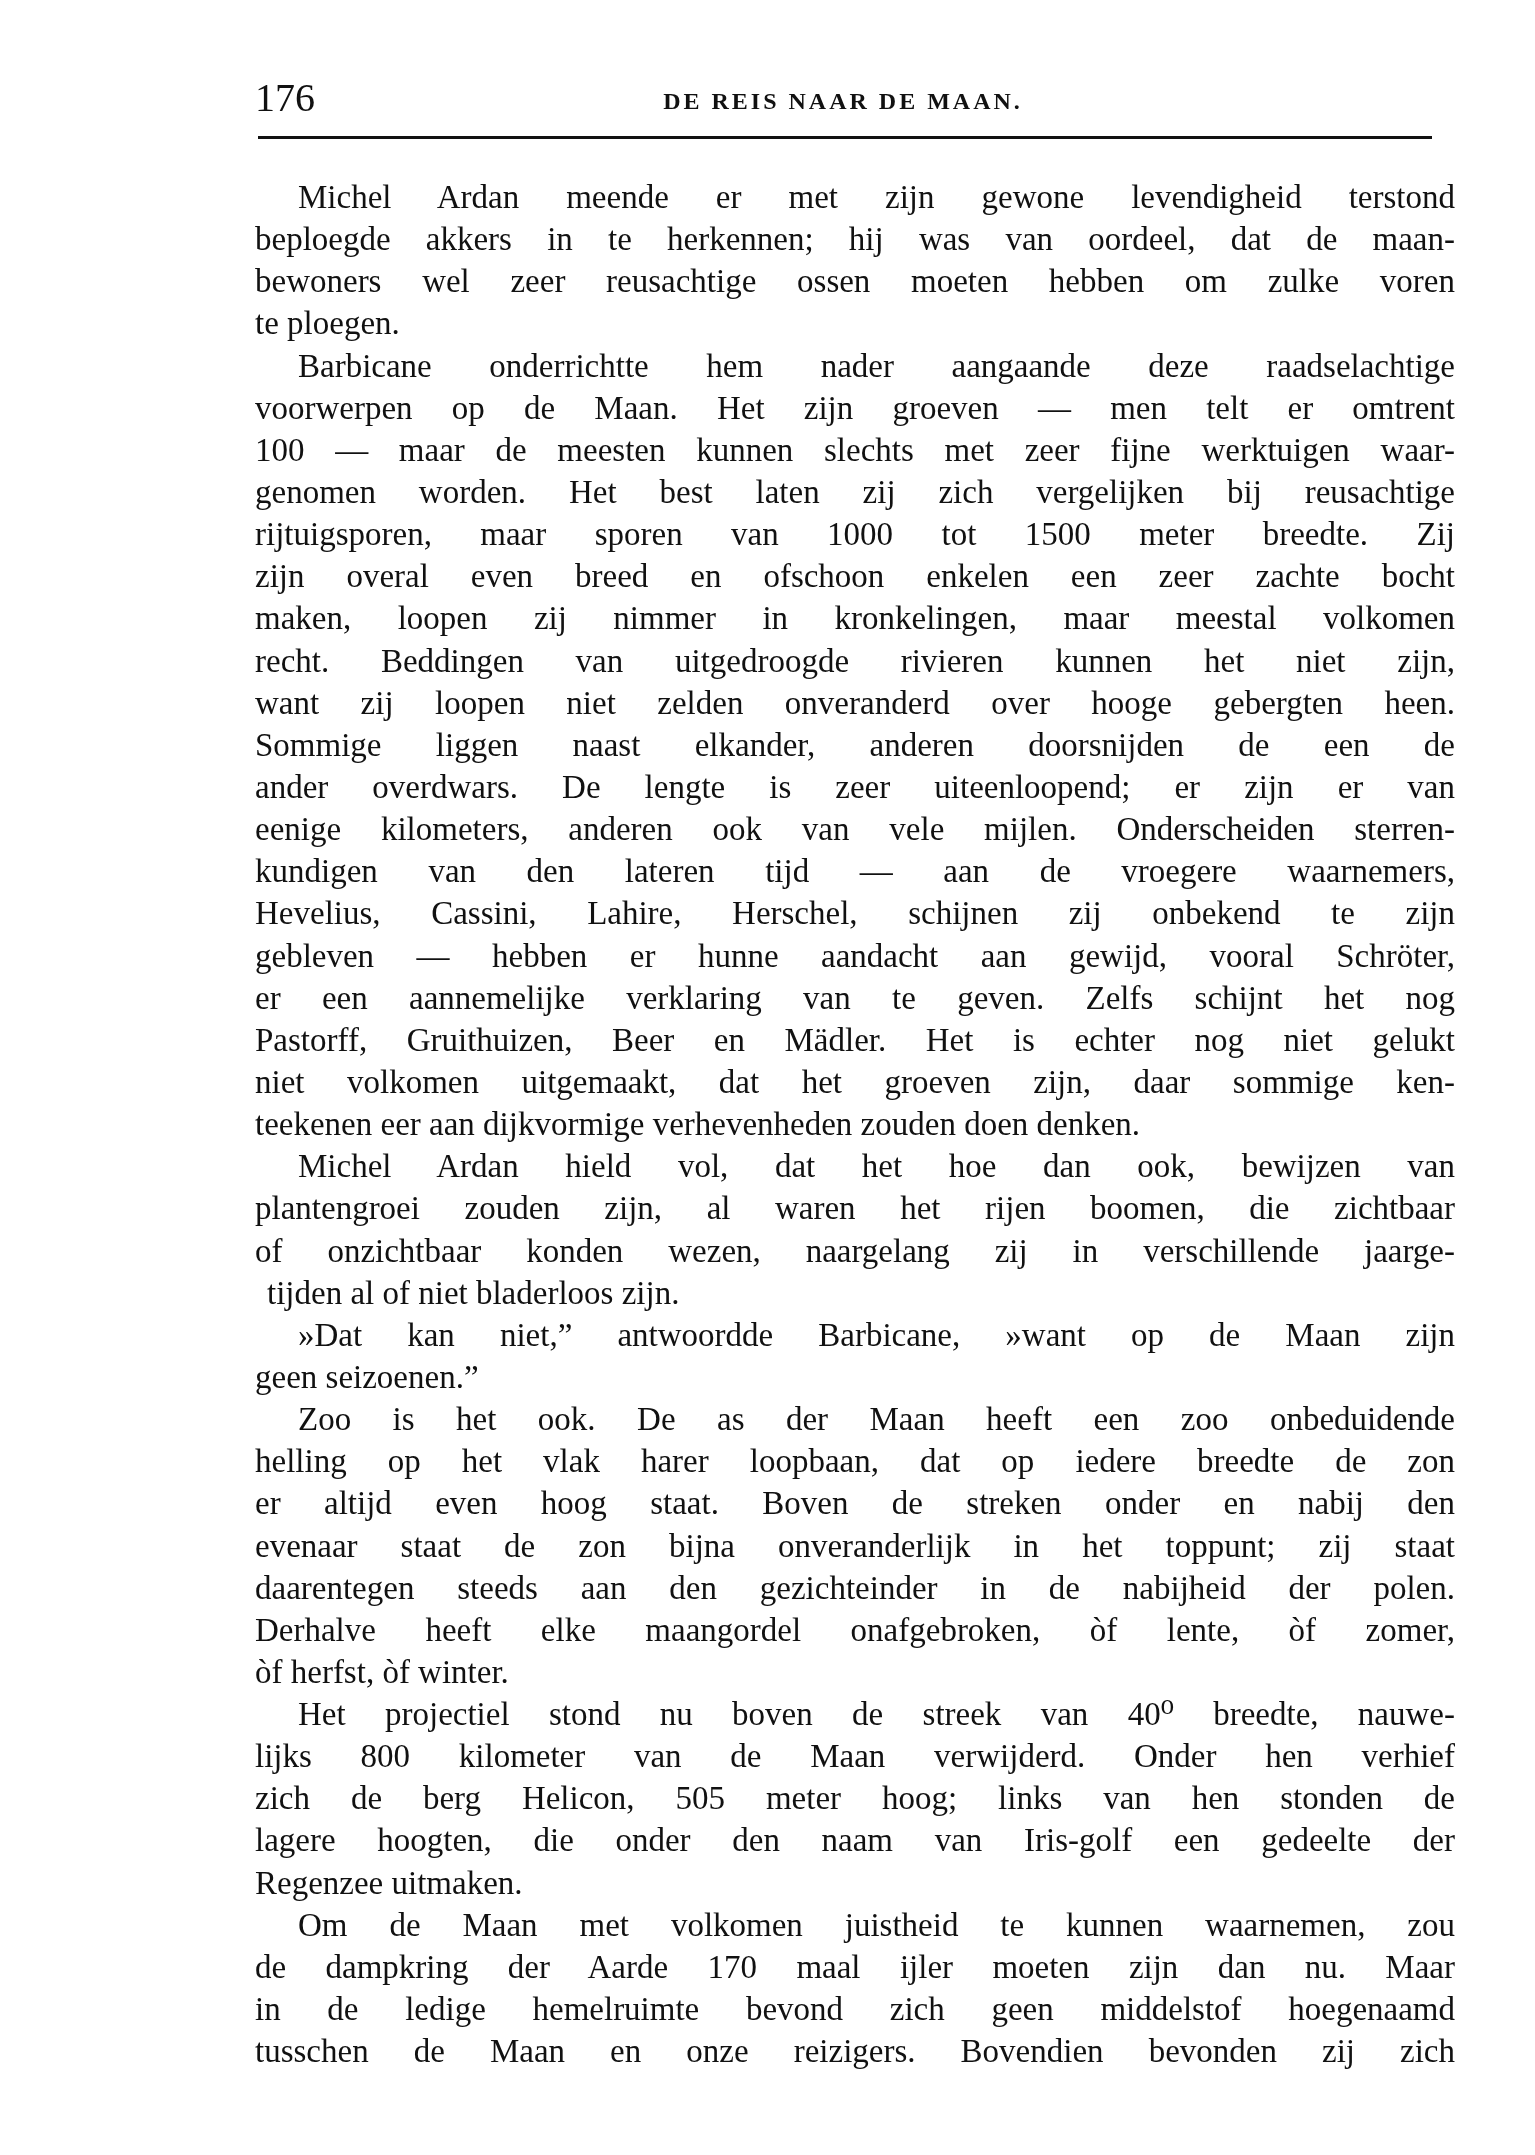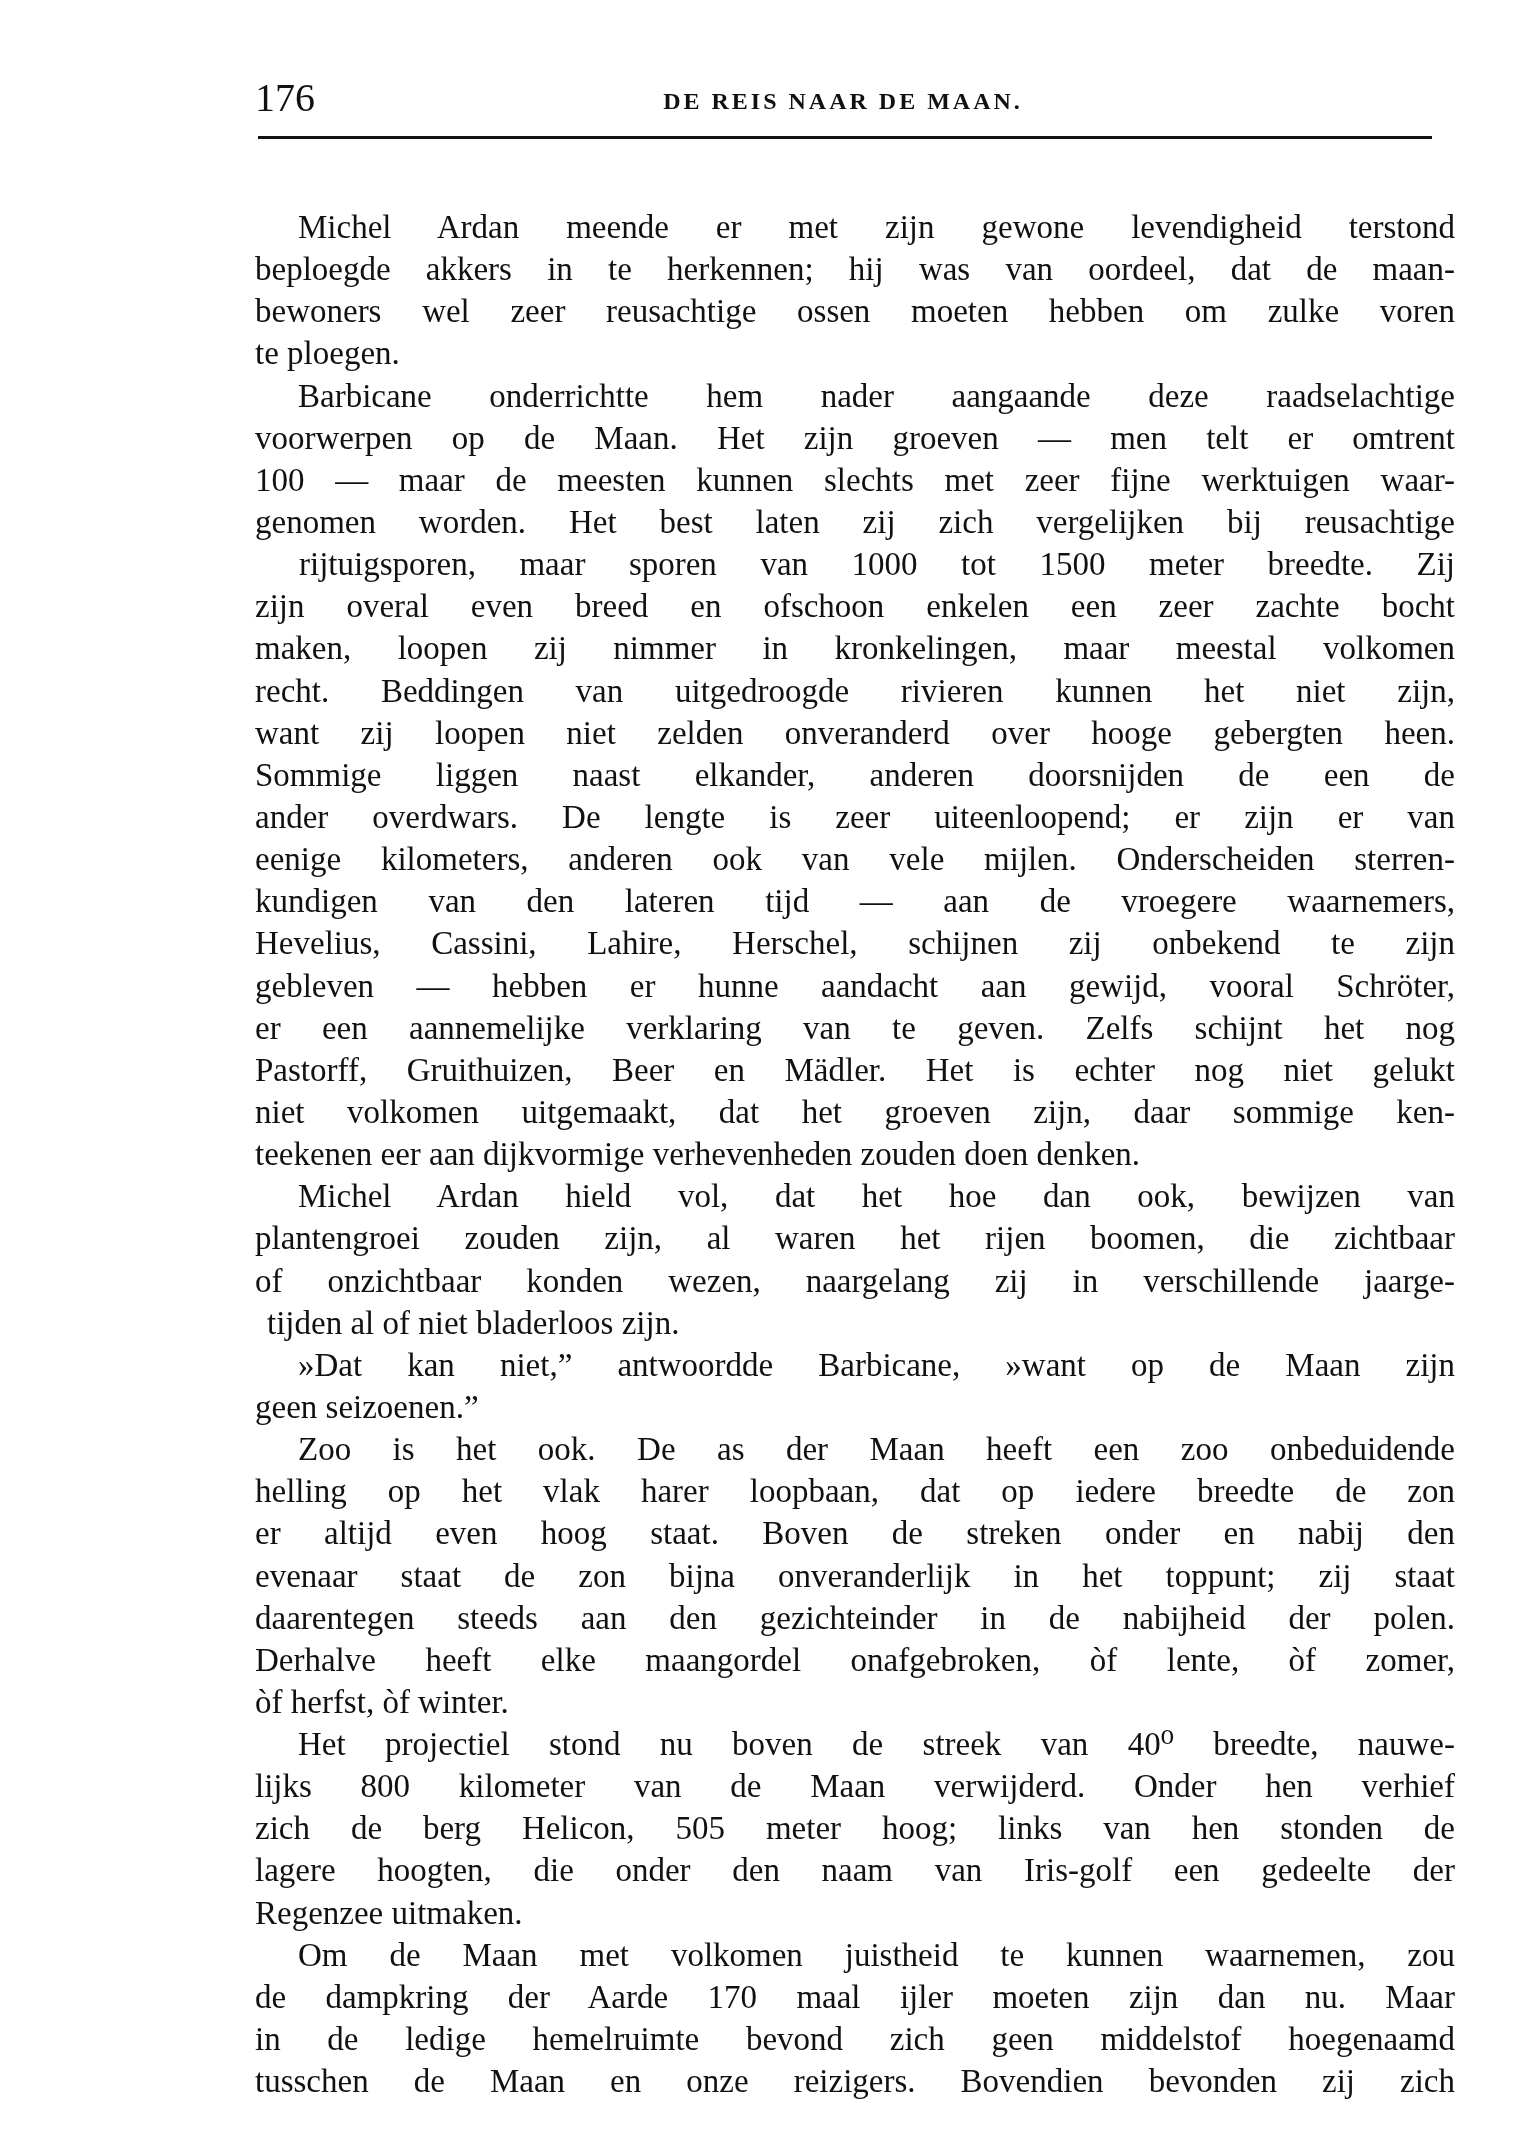--- a/index.html
+++ b/index.html
@@ -19,32 +19,32 @@
 <body>
 
 <div class="page">
   <div class="page-number">176</div>
   <div class="running-head">DE REIS NAAR DE MAAN.</div>
   <div class="rule"></div>
 
   <div class="body-text">
 
     <div class="paragraph">
-      <span class="line indent" style="white-space: normal; margin-top: 30px;">Michel Ardan meende er met zijn gewone levendigheid terstond</span>
+      <span class="line indent" style="white-space: normal;">Michel Ardan meende er met zijn gewone levendigheid terstond</span>
       <span class="line" style="white-space: normal;">beploegde akkers in te herkennen; hij was van oordeel, dat de maan-</span>
       <span class="line" style="white-space: normal;">bewoners wel zeer reusachtige ossen moeten hebben om zulke voren</span>
       <span class="line last" style="white-space: normal;">te ploegen.</span>
     </div>
 
     <div class="paragraph">
       <span class="line indent" style="white-space: normal;">Barbicane onderrichtte hem nader aangaande deze raadselachtige</span>
       <span class="line" style="white-space: normal;">voorwerpen op de Maan. Het zijn groeven — men telt er omtrent</span>
       <span class="line" style="white-space: normal;">100 — maar de meesten kunnen slechts met zeer fijne werktuigen waar-</span>
       <span class="line" style="white-space: normal;">genomen worden. Het best laten zij zich vergelijken bij reusachtige</span>
-      <span class="line" style="white-space: normal; margin-left: 44px;">rijtuigsporen, maar sporen van 1000 tot 1500 meter breedte. Zij</span>
+      <span class="line" style="white-space: normal;">rijtuigsporen, maar sporen van 1000 tot 1500 meter breedte. Zij</span>
       <span class="line" style="white-space: normal;">zijn overal even breed en ofschoon enkelen een zeer zachte bocht</span>
       <span class="line" style="white-space: normal;">maken, loopen zij nimmer in kronkelingen, maar meestal volkomen</span>
       <span class="line" style="white-space: normal;">recht. Beddingen van uitgedroogde rivieren kunnen het niet zijn,</span>
       <span class="line" style="white-space: normal;">want zij loopen niet zelden onveranderd over hooge gebergten heen.</span>
       <span class="line" style="white-space: normal;">Sommige liggen naast elkander, anderen doorsnijden de een de</span>
       <span class="line" style="white-space: normal;">ander overdwars. De lengte is zeer uiteenloopend; er zijn er van</span>
       <span class="line" style="white-space: normal;">eenige kilometers, anderen ook van vele mijlen. Onderscheiden sterren-</span>
       <span class="line" style="white-space: normal;">kundigen van den lateren tijd — aan de vroegere waarnemers,</span>
       <span class="line" style="white-space: normal;">Hevelius, Cassini, Lahire, Herschel, schijnen zij onbekend te zijn</span>
       <span class="line" style="white-space: normal;">gebleven — hebben er hunne aandacht aan gewijd, vooral Schröter,</span>

